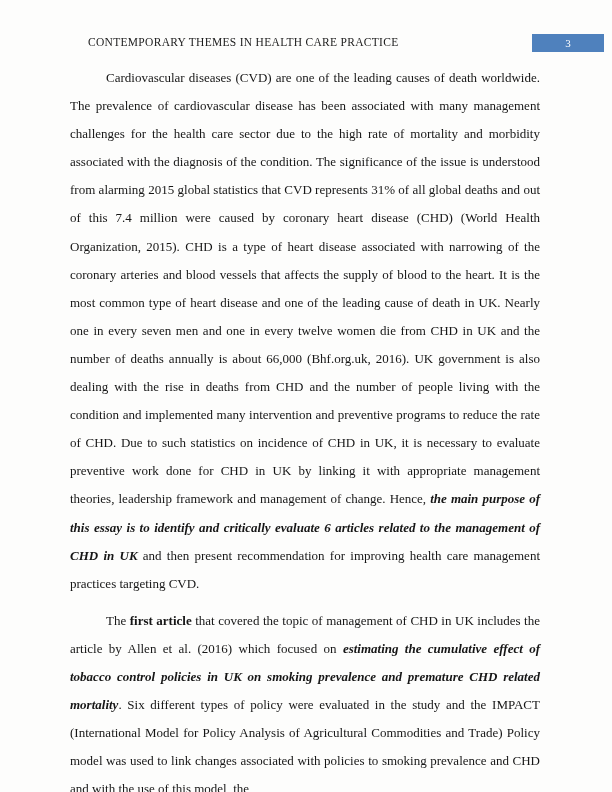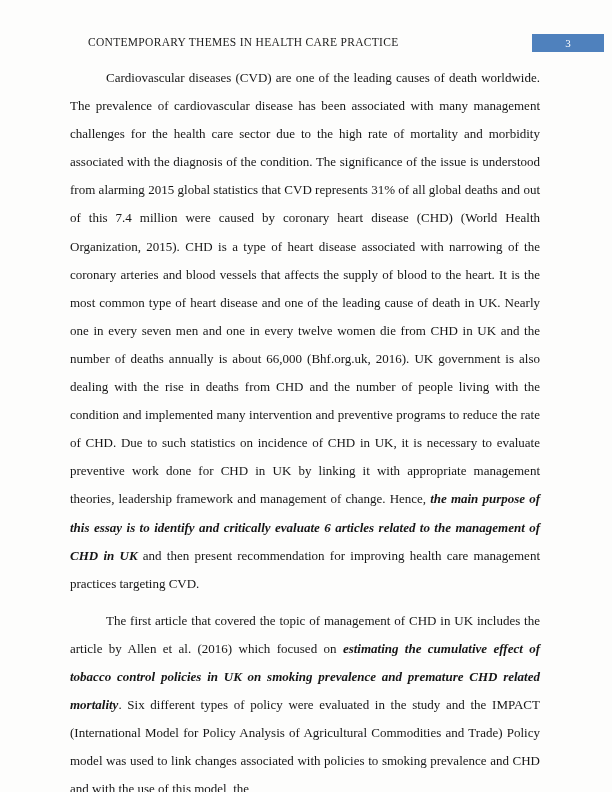--- a/index.html
+++ b/index.html
@@ -53,21 +53,21 @@
     width: 470px;
     font-size: 13px;
     line-height: 28.1px;
     text-align: justify;
     color: #161616;
   }
   .content p {
     margin: 0 0 9px 0;
     text-indent: 36px;
   }
-  .b  { font-weight: normal; }
+  .b  { font-weight: bold; }
   .bi { font-weight: bold; font-style: italic; }
 </style>
 </head>
 <body>
 
 <div class="page">
 
   <div class="header">
     <span class="header-title">CONTEMPORARY THEMES IN HEALTH CARE PRACTICE</span>
     <span class="page-num-box">3</span>

